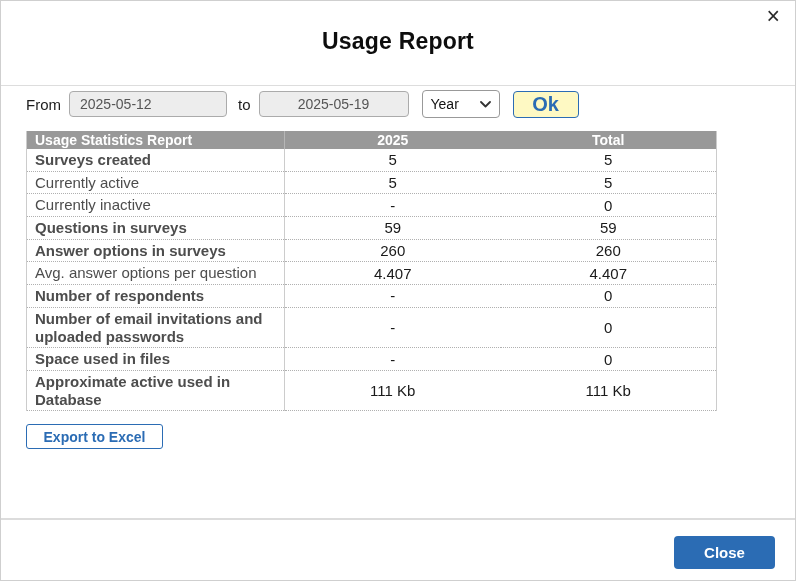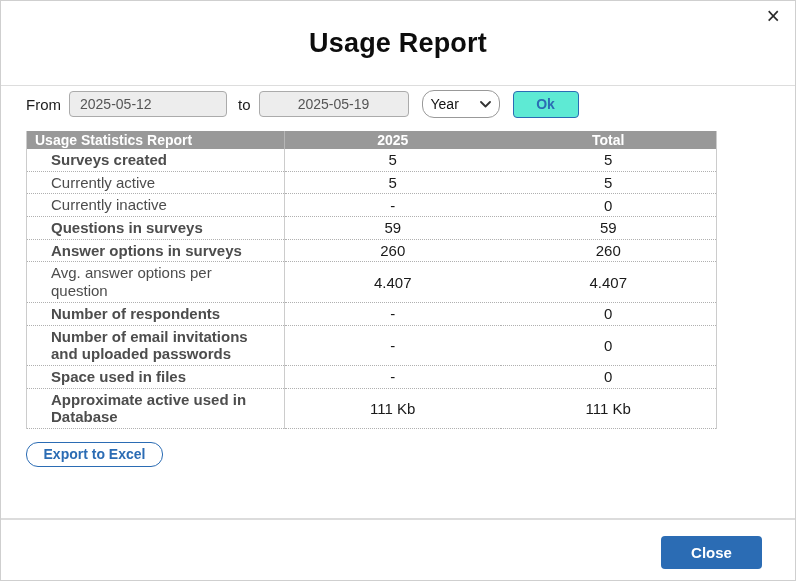--- a/index.html
+++ b/index.html
@@ -20,21 +20,21 @@
   }
 
   
   .dialog-header {
     height: 85px;
     border-bottom: 1px solid #ddd;
     position: relative;
   }
   .dialog-title {
     text-align: center;
-    font-size: 27px;
+    font-size: 23px;
     font-weight: bold;
     color: #0d0d0d;
     padding-top: 27px;
     letter-spacing: 0.2px;
   }
   .close-x {
     position: absolute;
     top: 4px;
     right: 15px;
     font-size: 23px;
@@ -67,40 +67,40 @@
     font-family: inherit;
     margin-left: 8px;
   }
   .date-input.second { width: 150px; margin-left: 8px; text-align: center; }
   .to-label { margin-left: 11px; }
   .period-select {
     margin-left: 13px;
     width: 78px;
     height: 28px;
     border: 1px solid #999;
-    border-radius: 12px;
+    border-radius: 4px;
     background: #fff;
     display: flex;
     align-items: center;
     justify-content: space-between;
     padding: 0 8px;
     font-size: 14px;
     color: #111;
     cursor: pointer;
   }
   .ok-button {
     margin-left: 13px;
     width: 66px;
     height: 27px;
-    background: #5eead4;
+    background: #fef9c3;
     border: 1px solid var(--accent);
     border-radius: 4px;
     color: var(--accent);
     font-weight: bold;
-    font-size: 14px;
+    font-size: 20px;
     font-family: inherit;
     cursor: pointer;
   }
 
   
   .report-table {
     margin-top: 13px;
     width: 690px;
     border-collapse: collapse;
     border-left: 1px solid #ccc;
@@ -114,59 +114,59 @@
     font-size: 14px;
     font-weight: bold;
     height: 14px;
     padding: 1px 8px;
   }
   th.col-label { text-align: left; width: 258px; border-right: 1px solid #b6b6b6; }
   th.col-year, th.col-total { width: 216px; text-align: center; }
   .report-table tbody td {
     border-bottom: 1px dotted #b0b0b0;
     font-size: 15px;
-    padding: 2px 24px;
+    padding: 2px 8px;
   }
   td.label-cell {
     color: #4d4d4d;
     border-right: 1px solid #ccc;
     line-height: 1.18;
     padding: 3px 8px;
   }
   tr.bold td.label-cell { font-weight: bold; }
   td.value-cell { text-align: center; color: #1a1a1a; }
 
   
   .export-button {
     margin-top: 13px;
     width: 137px;
     height: 25px;
     background: #fff;
     border: 1px solid var(--accent);
-    border-radius: 12px;
+    border-radius: 3px;
     color: var(--accent);
     font-weight: bold;
     font-size: 14px;
     font-family: inherit;
     cursor: pointer;
   }
 
   
   .dialog-footer {
     position: absolute;
     left: 0;
     right: 0;
     bottom: 0;
     height: 62px;
     border-top: 2px solid #dcdcdc;
     background: #fff;
   }
   .close-button {
     position: absolute;
-    right: 33px;
+    right: 20px;
     top: 16px;
     width: 101px;
     height: 33px;
     background: var(--accent);
     border: none;
     border-radius: 4px;
     color: #fff;
     font-weight: bold;
     font-size: 15px;
     font-family: inherit;

